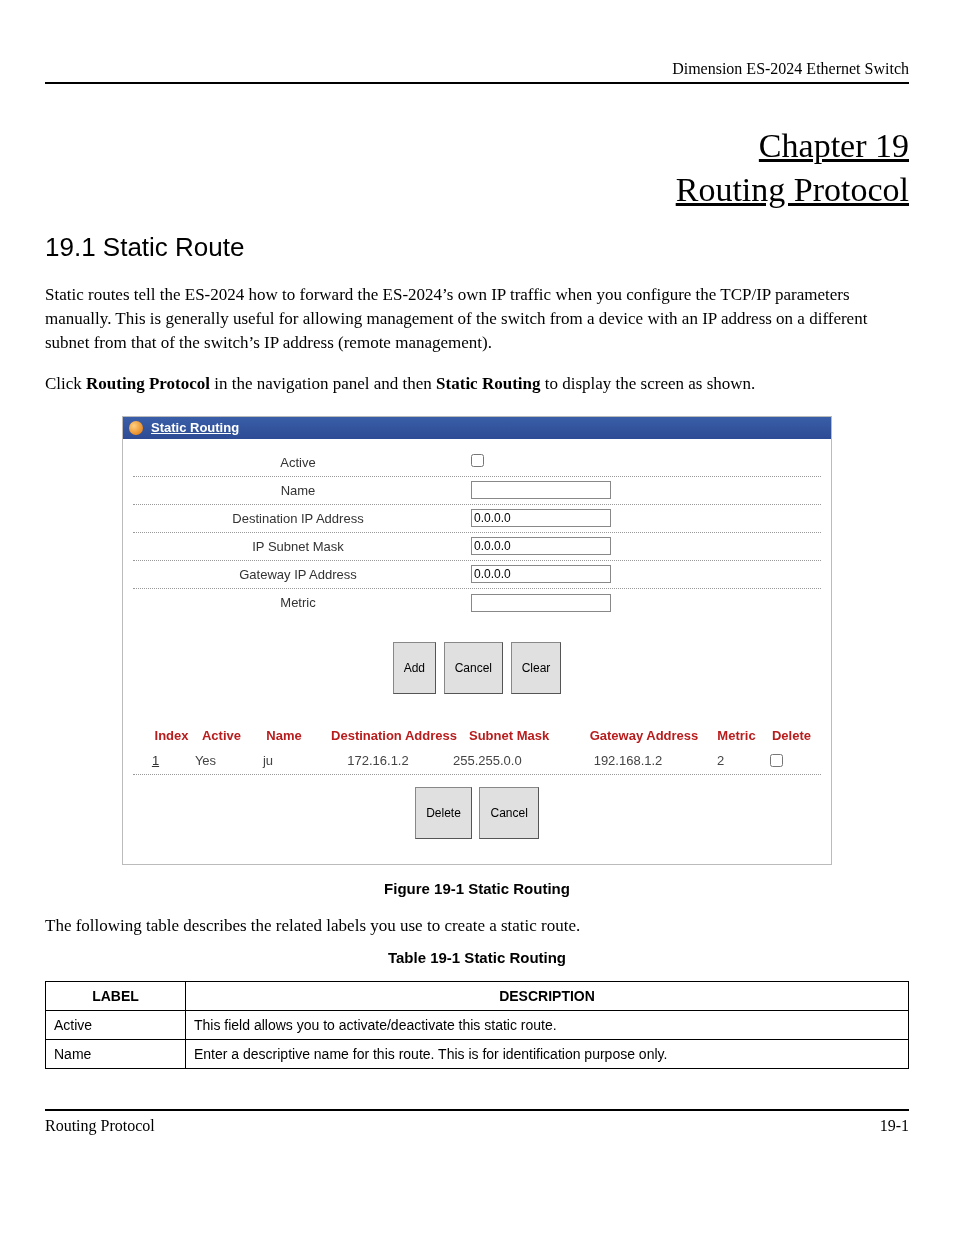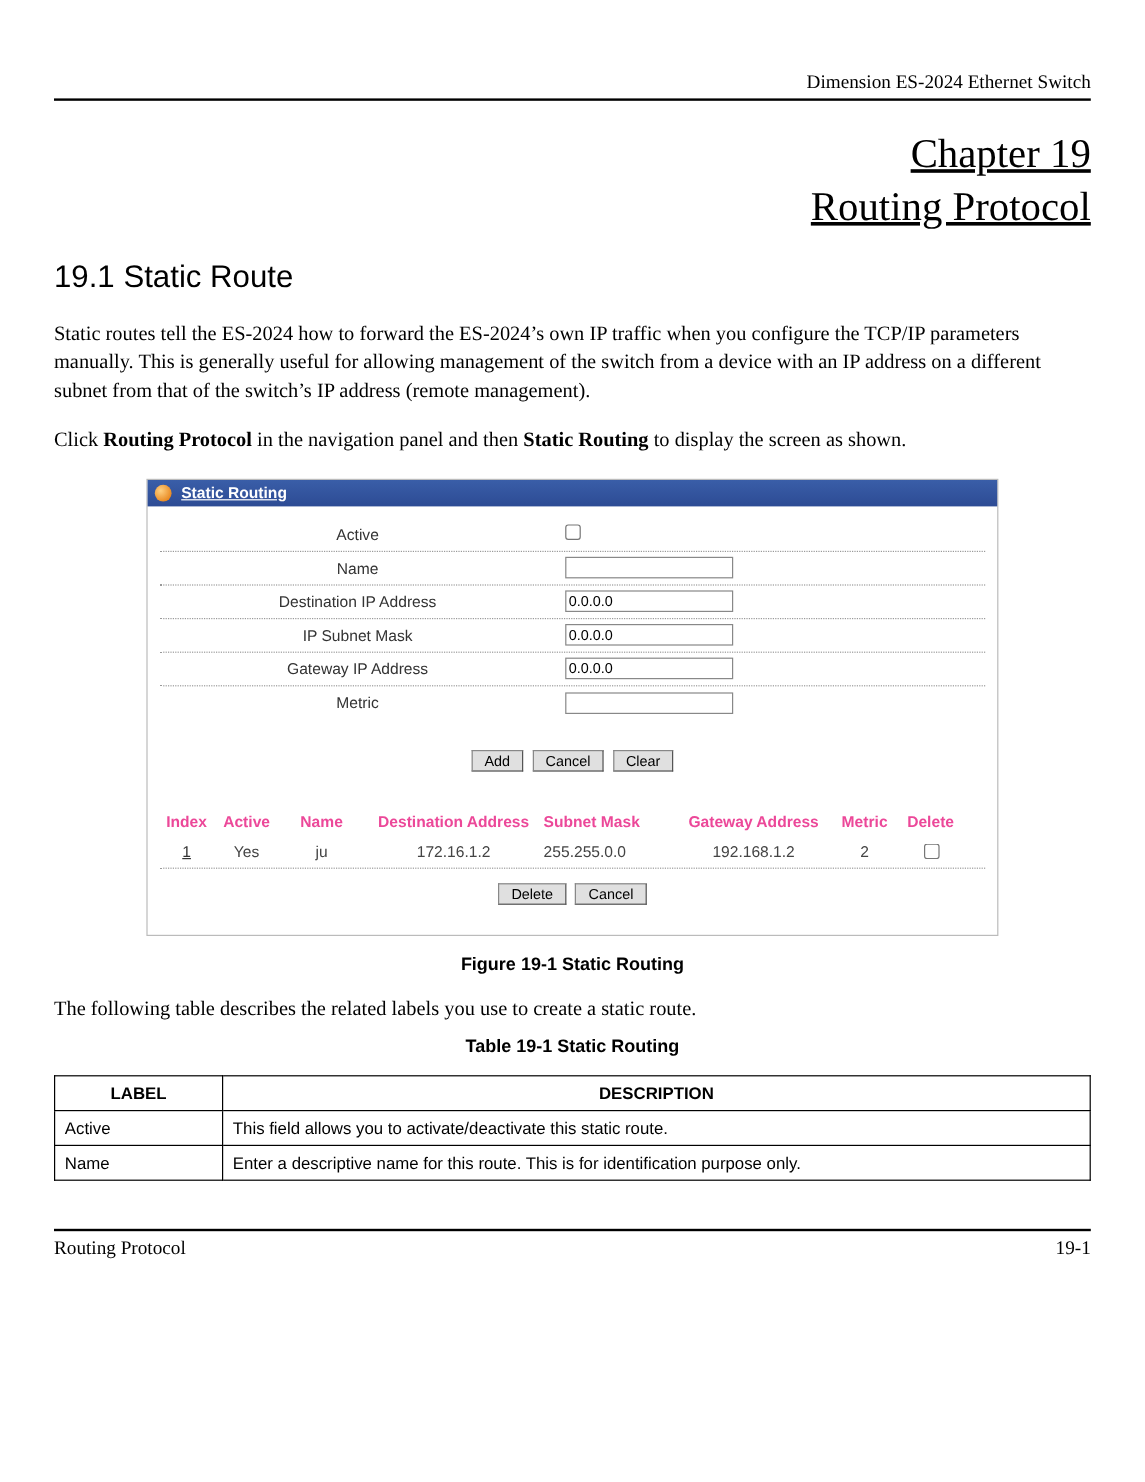--- a/index.html
+++ b/index.html
@@ -12,21 +12,21 @@
     width: 954px;
   }
   .page {
     padding: 60px 45px 30px 45px;
   }
   .doc-header {
     text-align: right;
     font-size: 16px;
     padding-bottom: 4px;
     border-bottom: 2px solid #000;
-    margin-bottom: 23px;
+    margin-bottom: 40px;
   }
   .chapter-title {
     text-align: right;
     font-size: 34px;
     text-decoration: underline;
     line-height: 1.3;
     margin-bottom: 20px;
   }
   .chapter-subtitle {
     text-align: right;
@@ -99,33 +99,34 @@
     text-align: center;
     padding: 25px 0 30px 0;
   }
   .win-btn {
     font-family: Arial, Helvetica, sans-serif;
     font-size: 12px;
     background: #e0e0e0;
     border: 1px solid #888;
     border-right-color: #555;
     border-bottom-color: #555;
-    padding: 1px 10px;
+    padding: 18px 10px;
     margin: 0 2px;
     cursor: pointer;
   }
   .list-area { padding: 0 10px 10px 10px; }
   .list-head, .list-row {
     display: flex;
     align-items: center;
     padding: 4px 0;
   }
   .list-head {
     font-weight: bold;
-    color: #ec4899;
+    color: #b91c1c;
+    margin-left: 16px;
   }
   .list-row {
     border-bottom: 1px dotted #999;
     color: #444;
   }
   .col-index { width: 45px; text-align: center; }
   .col-active { width: 55px; text-align: center; }
   .col-name { width: 70px; text-align: center; }
   .col-dest { width: 150px; text-align: center; }
   .col-mask { width: 110px; text-align: left; }

